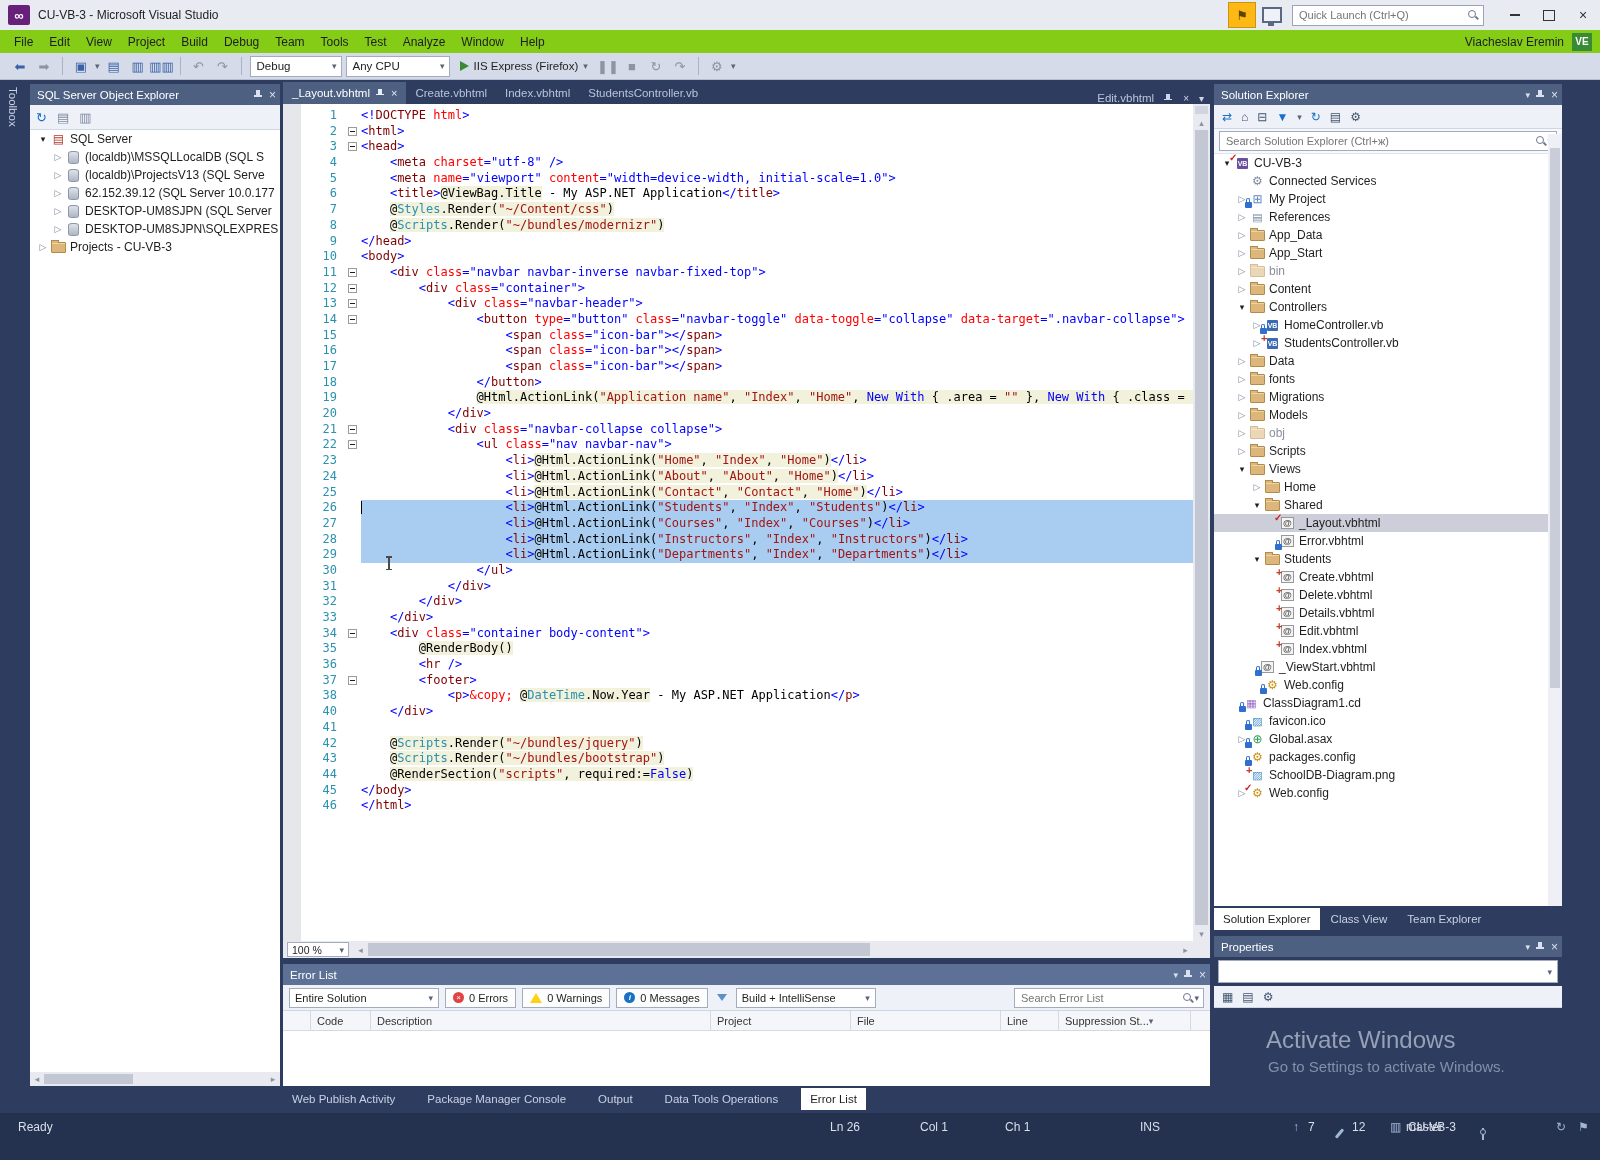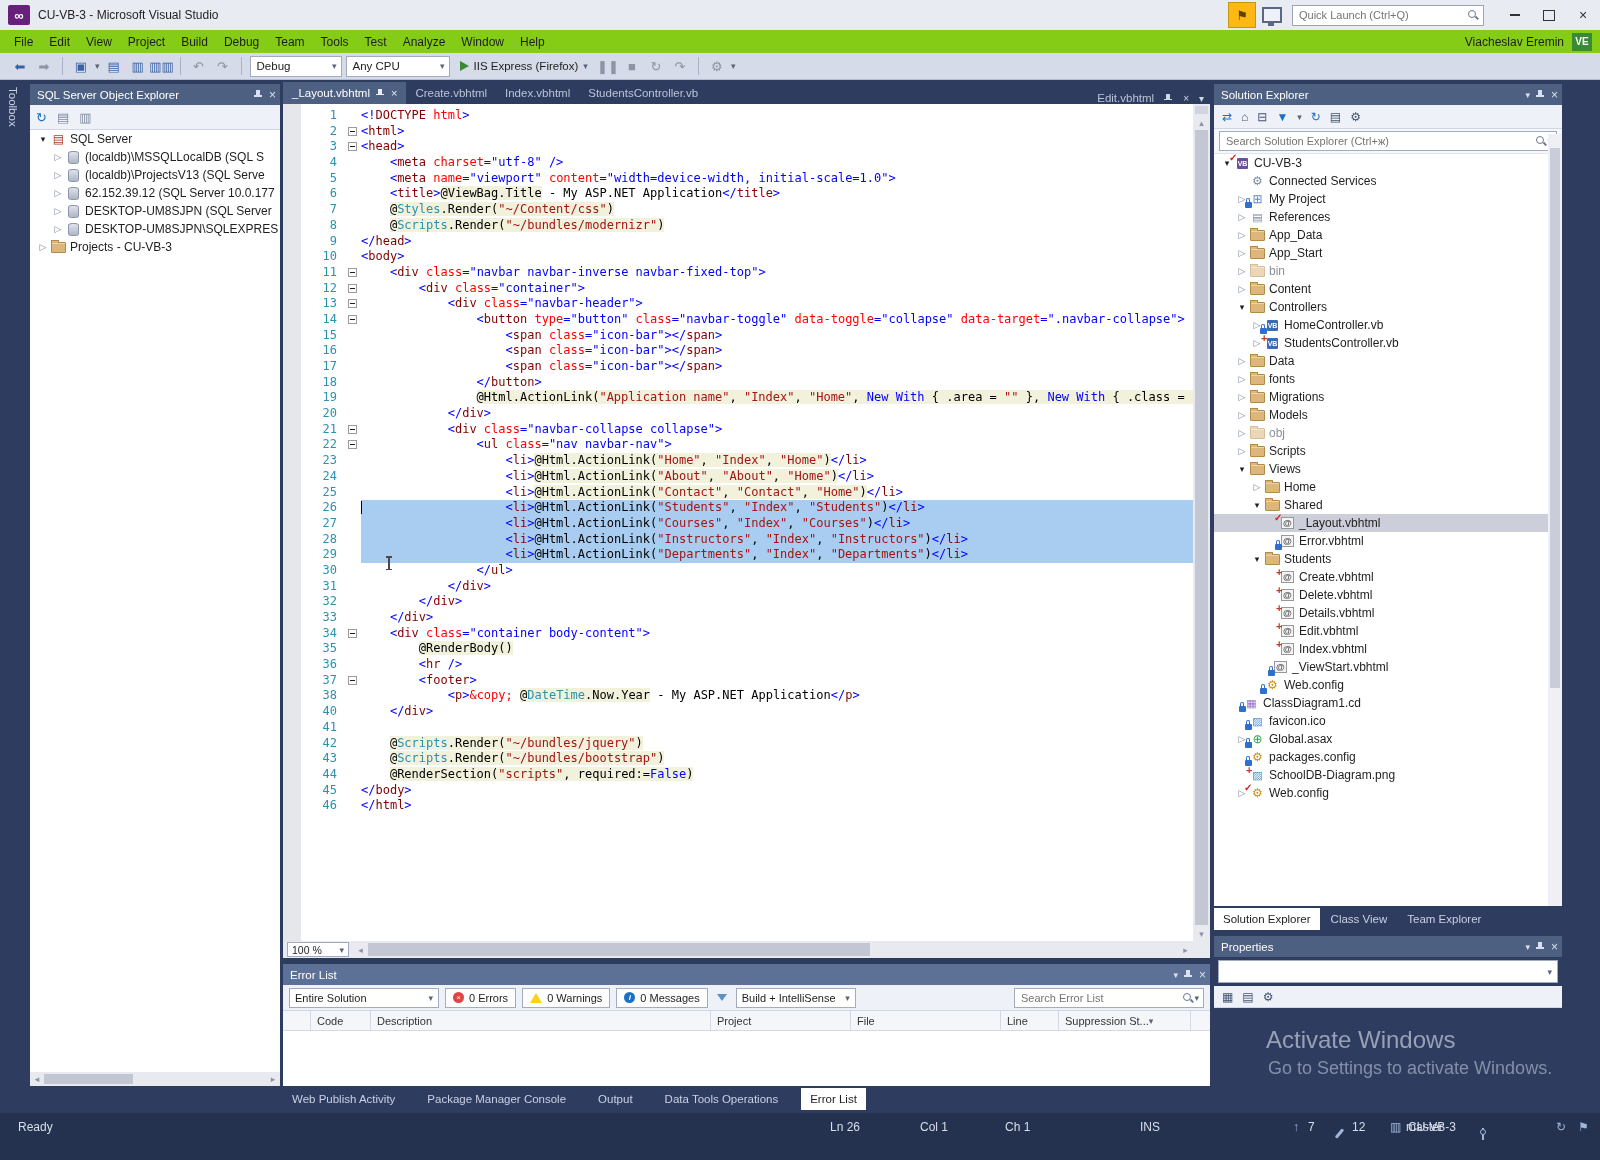--- a/index.html
+++ b/index.html
@@ -218,21 +218,21 @@
 
   
   .proppanel{left:1214px;top:936px;width:348px;height:174px;background:#2d3c5f;}
   .propcombo{height:23px;margin:3px 4px;background:#fff;border:1px solid #a3abbf;display:flex;
              align-items:center;padding:0 5px;box-sizing:border-box;color:#444;}
   .propcombo .cdown{margin-left:auto;}
   .proptools{height:22px;background:#eef1f7;display:flex;align-items:center;gap:9px;padding-left:8px;
              border-bottom:1px solid #cfd6e5;box-sizing:border-box;}
   .propbody{position:relative;height:96px;}
   .wm1{position:absolute;left:52px;top:18px;font-size:24px;color:#97a1b6;font-weight:300;}
-  .wm2{position:absolute;left:54px;top:50px;font-size:18px;color:#8490a8;}
+  .wm2{position:absolute;left:54px;top:50px;font-size:15px;color:#8490a8;}
 
   
   .statusbar{position:absolute;left:0;top:1113px;right:0;height:47px;background:#24324f;color:#d9dfeb;}
   .statusbar span{position:absolute;top:7px;font-size:12px;white-space:nowrap;}
   .sb-icon{color:#9fb6d8;}
   .branchicon{display:inline-block;width:9px;height:12px;position:relative;}
   .branchicon::before{content:"";position:absolute;left:4px;top:0;width:1.5px;height:12px;background:#9fb6d8;}
   .branchicon::after{content:"";position:absolute;left:2px;top:1px;width:4px;height:4px;border:1.5px solid #9fb6d8;border-radius:50%;background:#24324f;}
   .pencilicon{display:inline-block;width:3px;height:11px;background:#9fb6d8;transform:rotate(40deg);border-radius:1px;}
 </style>
@@ -664,21 +664,21 @@
       </span>
       <span class="ebtn">
         <span class="warnicon"></span>
         <span>0 Warnings</span>
       </span>
       <span class="ebtn">
         <span class="infoicon">i</span>
         <span>0 Messages</span>
       </span>
       <span class="filtericon"></span>
-      <span class="ecombo" style="width:120px">
+      <span class="ecombo" style="width:140px">
         <span>Build + IntelliSense</span>
         <span class="cdown" style="margin-left:auto">▾</span>
       </span>
       <span class="esearch">
         <input placeholder="Search Error List" style="">
         <span class="mag"></span>
         <span class="cdown">▾</span>
       </span>
     </div>
     <div id="error-cols" class="ecols">
@@ -883,21 +883,21 @@
           </span>
           <span class="tlab">Edit.vbhtml</span>
         </div>
         <div class="trow" style="padding-left: 51px;">
           <span class="texp"></span>
           <span class="ticon ic-razor">
             <span class="stb st-plus">+</span>
           </span>
           <span class="tlab">Index.vbhtml</span>
         </div>
-        <div class="trow" style="padding-left: 44px;">
+        <div class="trow" style="padding-left: 31px;">
           <span class="texp"></span>
           <span class="ticon ic-razor">
             <span class="stb st-lock"></span>
           </span>
           <span class="tlab">_ViewStart.vbhtml</span>
         </div>
         <div class="trow" style="padding-left: 36px;">
           <span class="texp"></span>
           <span class="ticon ic-config">
             <span class="stb st-lock"></span>

